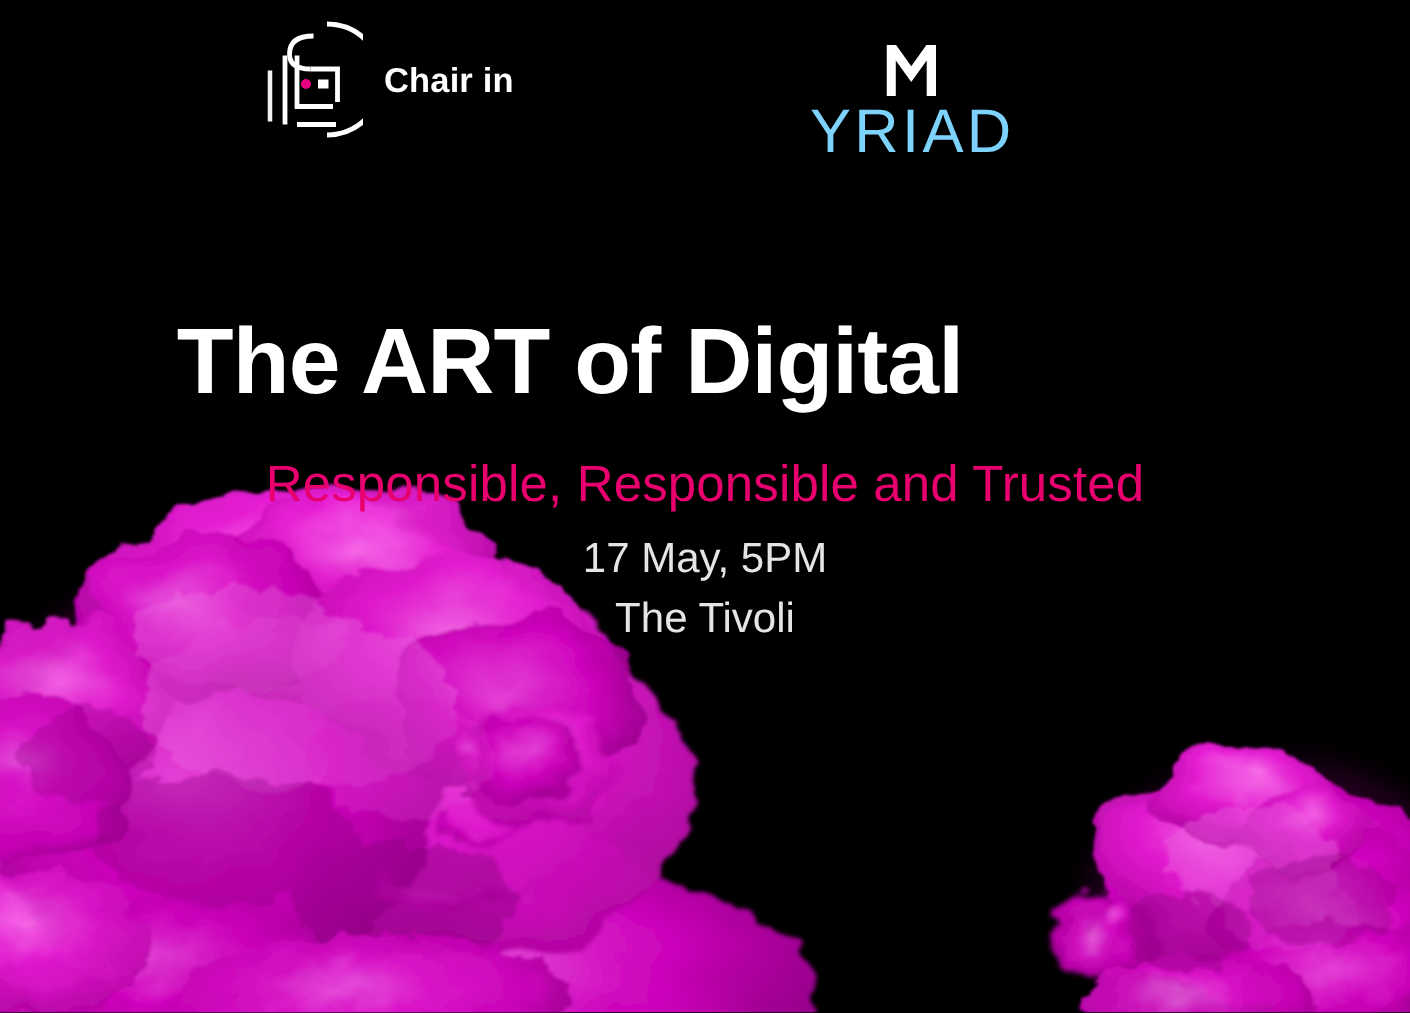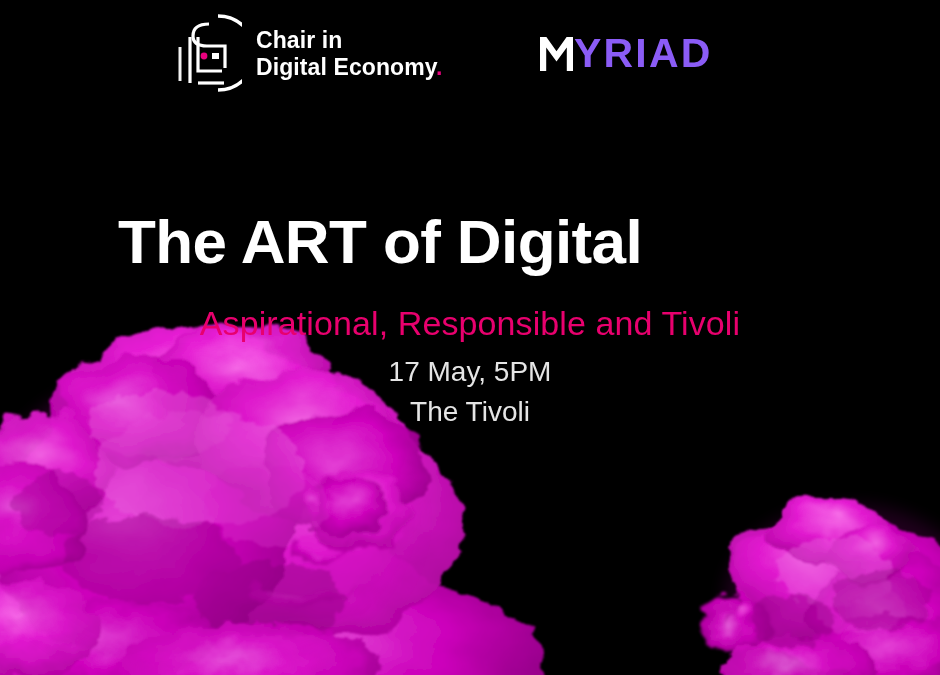--- a/index.html
+++ b/index.html
@@ -68,26 +68,27 @@
     white-space: nowrap;
   }
   .cde-dot {
     color: #E8007E;
   }
 
   .myriad-logo {
     position: absolute;
     left: 540px;
     top: 30px;
-    color: #8b5cf6;
+    color: #7dd3fc;
     font-size: 41px;
-    font-weight: 700;
+    font-weight: 400;
     letter-spacing: 2.2px;
     display: flex;
     align-items: center;
+    flex-direction: column;
   }
   .myriad-m {
     width: 33px;
     height: 34px;
     margin-right: 1px;
     display: inline-block;
   }
 
   
   .content {
@@ -314,34 +315,33 @@
         <path d="M38 30 v34 h24" fill="none" stroke="#ffffff" stroke-width="3.2"></path>
         <path d="M38 76 h26" fill="none" stroke="#ffffff" stroke-width="3.2"></path>
         <path d="M20 40 v34" fill="none" stroke="#ffffff" stroke-width="3" opacity="0.95"></path>
 
         <rect x="52" y="46" width="7" height="6" fill="#ffffff"></rect>
         <circle cx="44" cy="49" r="3.4" fill="#E8007E"></circle>
       </svg>
 
       <div class="cde-wordmark">
         <span class="cde-line">Chair in</span>
-        <span class="cde-line"><span>Digital Economy</span><span class="cde-dot">.</span></span>
       </div>
     </div>
 
     <div class="myriad-logo">
       <svg class="myriad-m" viewBox="0 0 33 34">
         <path d="M0 0 h6.4 L16.5 14.2 L26.6 0 H33 v34 h-6.2 V10.4 L16.5 24.6 L6.2 10.4 V34 H0 Z" fill="#ffffff"></path>
       </svg>
       <span>YRIAD</span>
     </div>
   </div>
 
   <div class="content">
     <h1 class="event-title">The ART of Digital</h1>
-    <h2 class="event-subtitle">Aspirational, Responsible and Tivoli</h2>
+    <h2 class="event-subtitle">Responsible, Responsible and Trusted</h2>
     <div class="event-meta">
       <div>17 May, 5PM</div>
       <div>The Tivoli</div>
     </div>
   </div>
 
 </div>
 
 </body></html>

